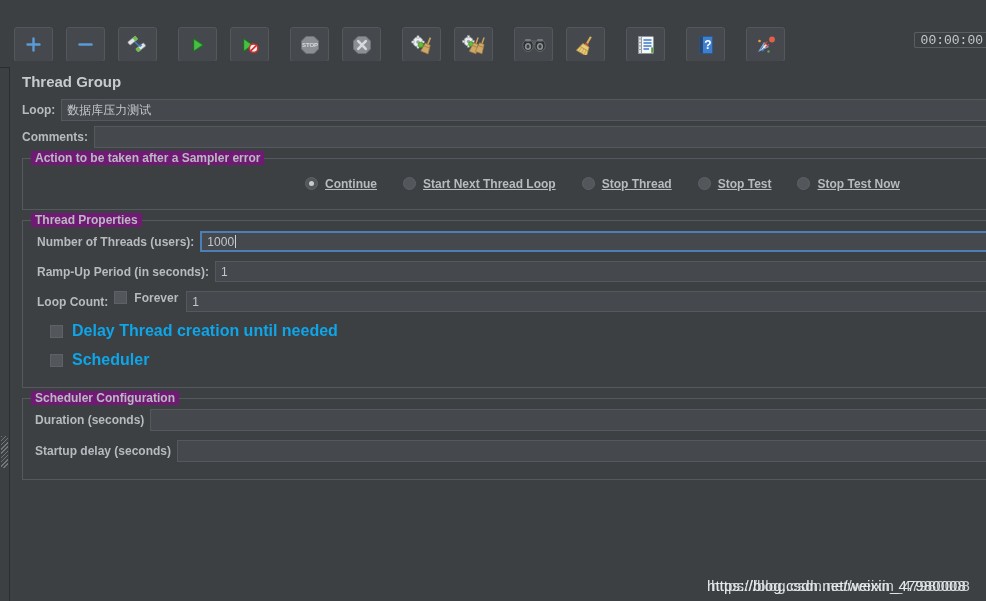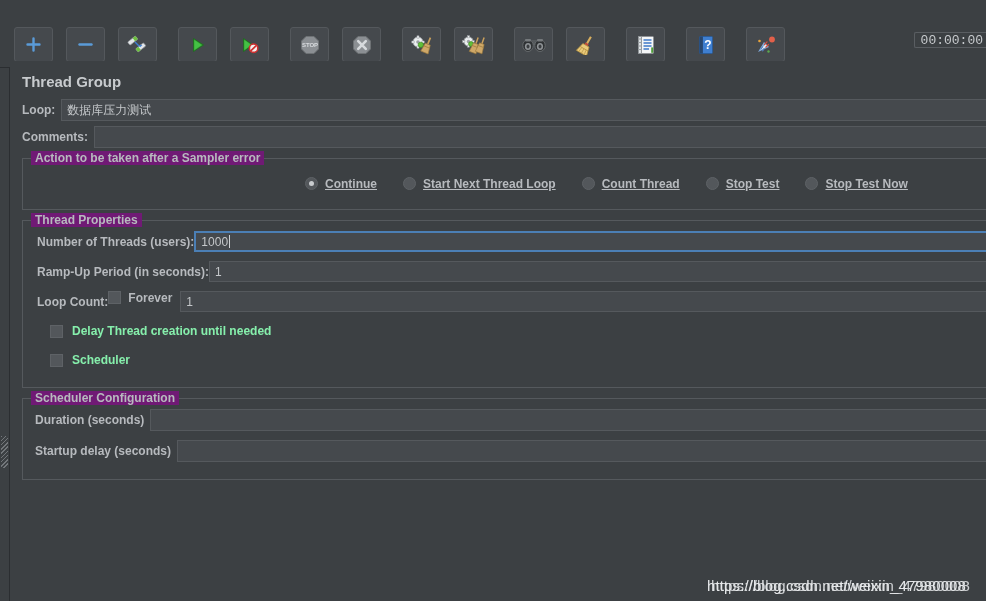--- a/index.html
+++ b/index.html
@@ -237,43 +237,44 @@
     margin-bottom: 9px;
     padding-right: 0;
   }
   .tp-label {
     display: flex;
     align-items: center;
     font-size: 12px;
     font-weight: bold;
     color: #b7babe;
     padding-left: 14px;
+    padding-right: 6px;
     white-space: nowrap;
   }
 
   .chk {
     width: 13px;
     height: 13px;
     background: #53575b;
     border: 1px solid #5e6266;
     box-sizing: border-box;
     flex: none;
   }
   .cbrow {
     display: flex;
     align-items: center;
     height: 20px;
     padding-left: 27px;
     margin-bottom: 9px;
   }
   .cbrow .chk { margin-right: 9px; }
   .cbrow .cb-label {
-    font-size: 12px;
-    font-weight: bold;
-    color: #86efac;
+    font-size: 16px;
+    font-weight: bold;
+    color: #0ea5e9;
   }
   .forever-wrap {
     display: flex;
     padding-right: 8px;
   }
   .forever-wrap .chk { margin-right: 7px; }
   .forever-wrap .cb-label {
     font-size: 12px;
     font-weight: bold;
     color: #b7babe;
@@ -539,21 +540,21 @@
           <div class="radio-label">Continue</div>
         </div>
 
         <div class="radio-item">
           <div class="radio"></div>
           <div class="radio-label">Start Next Thread Loop</div>
         </div>
 
         <div class="radio-item">
           <div class="radio"></div>
-          <div class="radio-label">Count Thread</div>
+          <div class="radio-label">Stop Thread</div>
         </div>
 
         <div class="radio-item">
           <div class="radio"></div>
           <div class="radio-label">Stop Test</div>
         </div>
 
         <div class="radio-item">
           <div class="radio"></div>
           <div class="radio-label">Stop Test Now</div>

